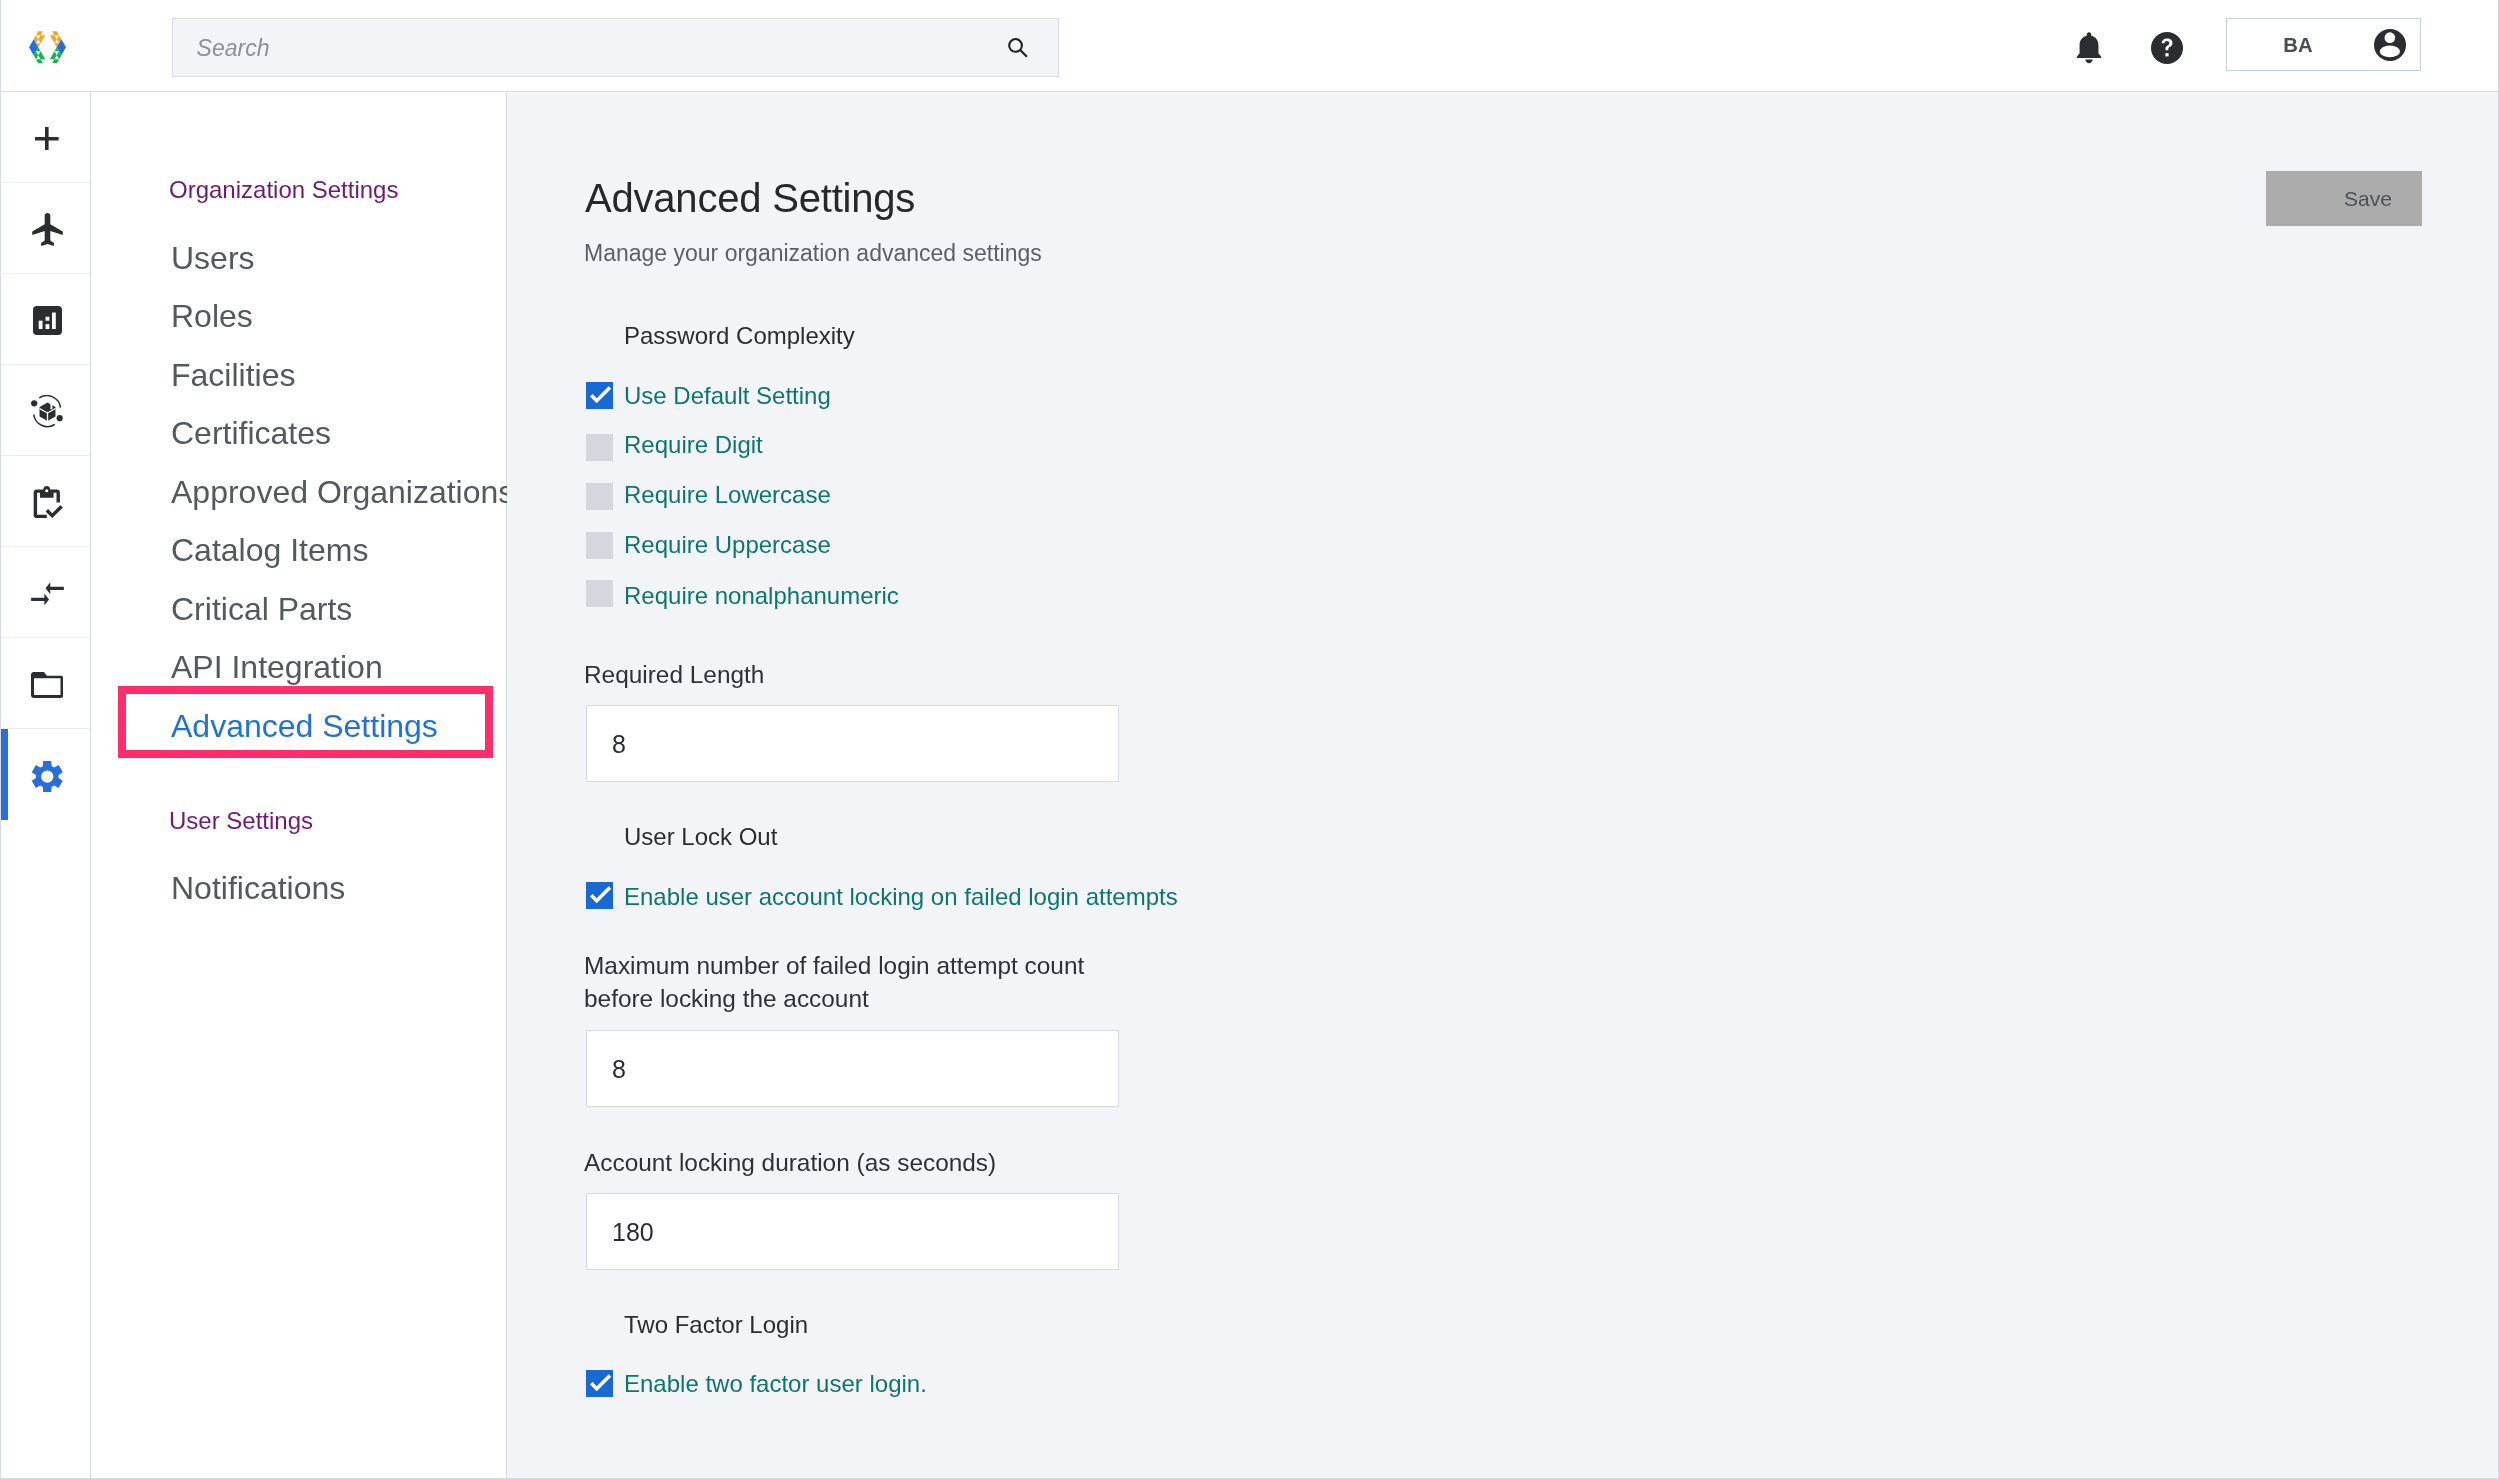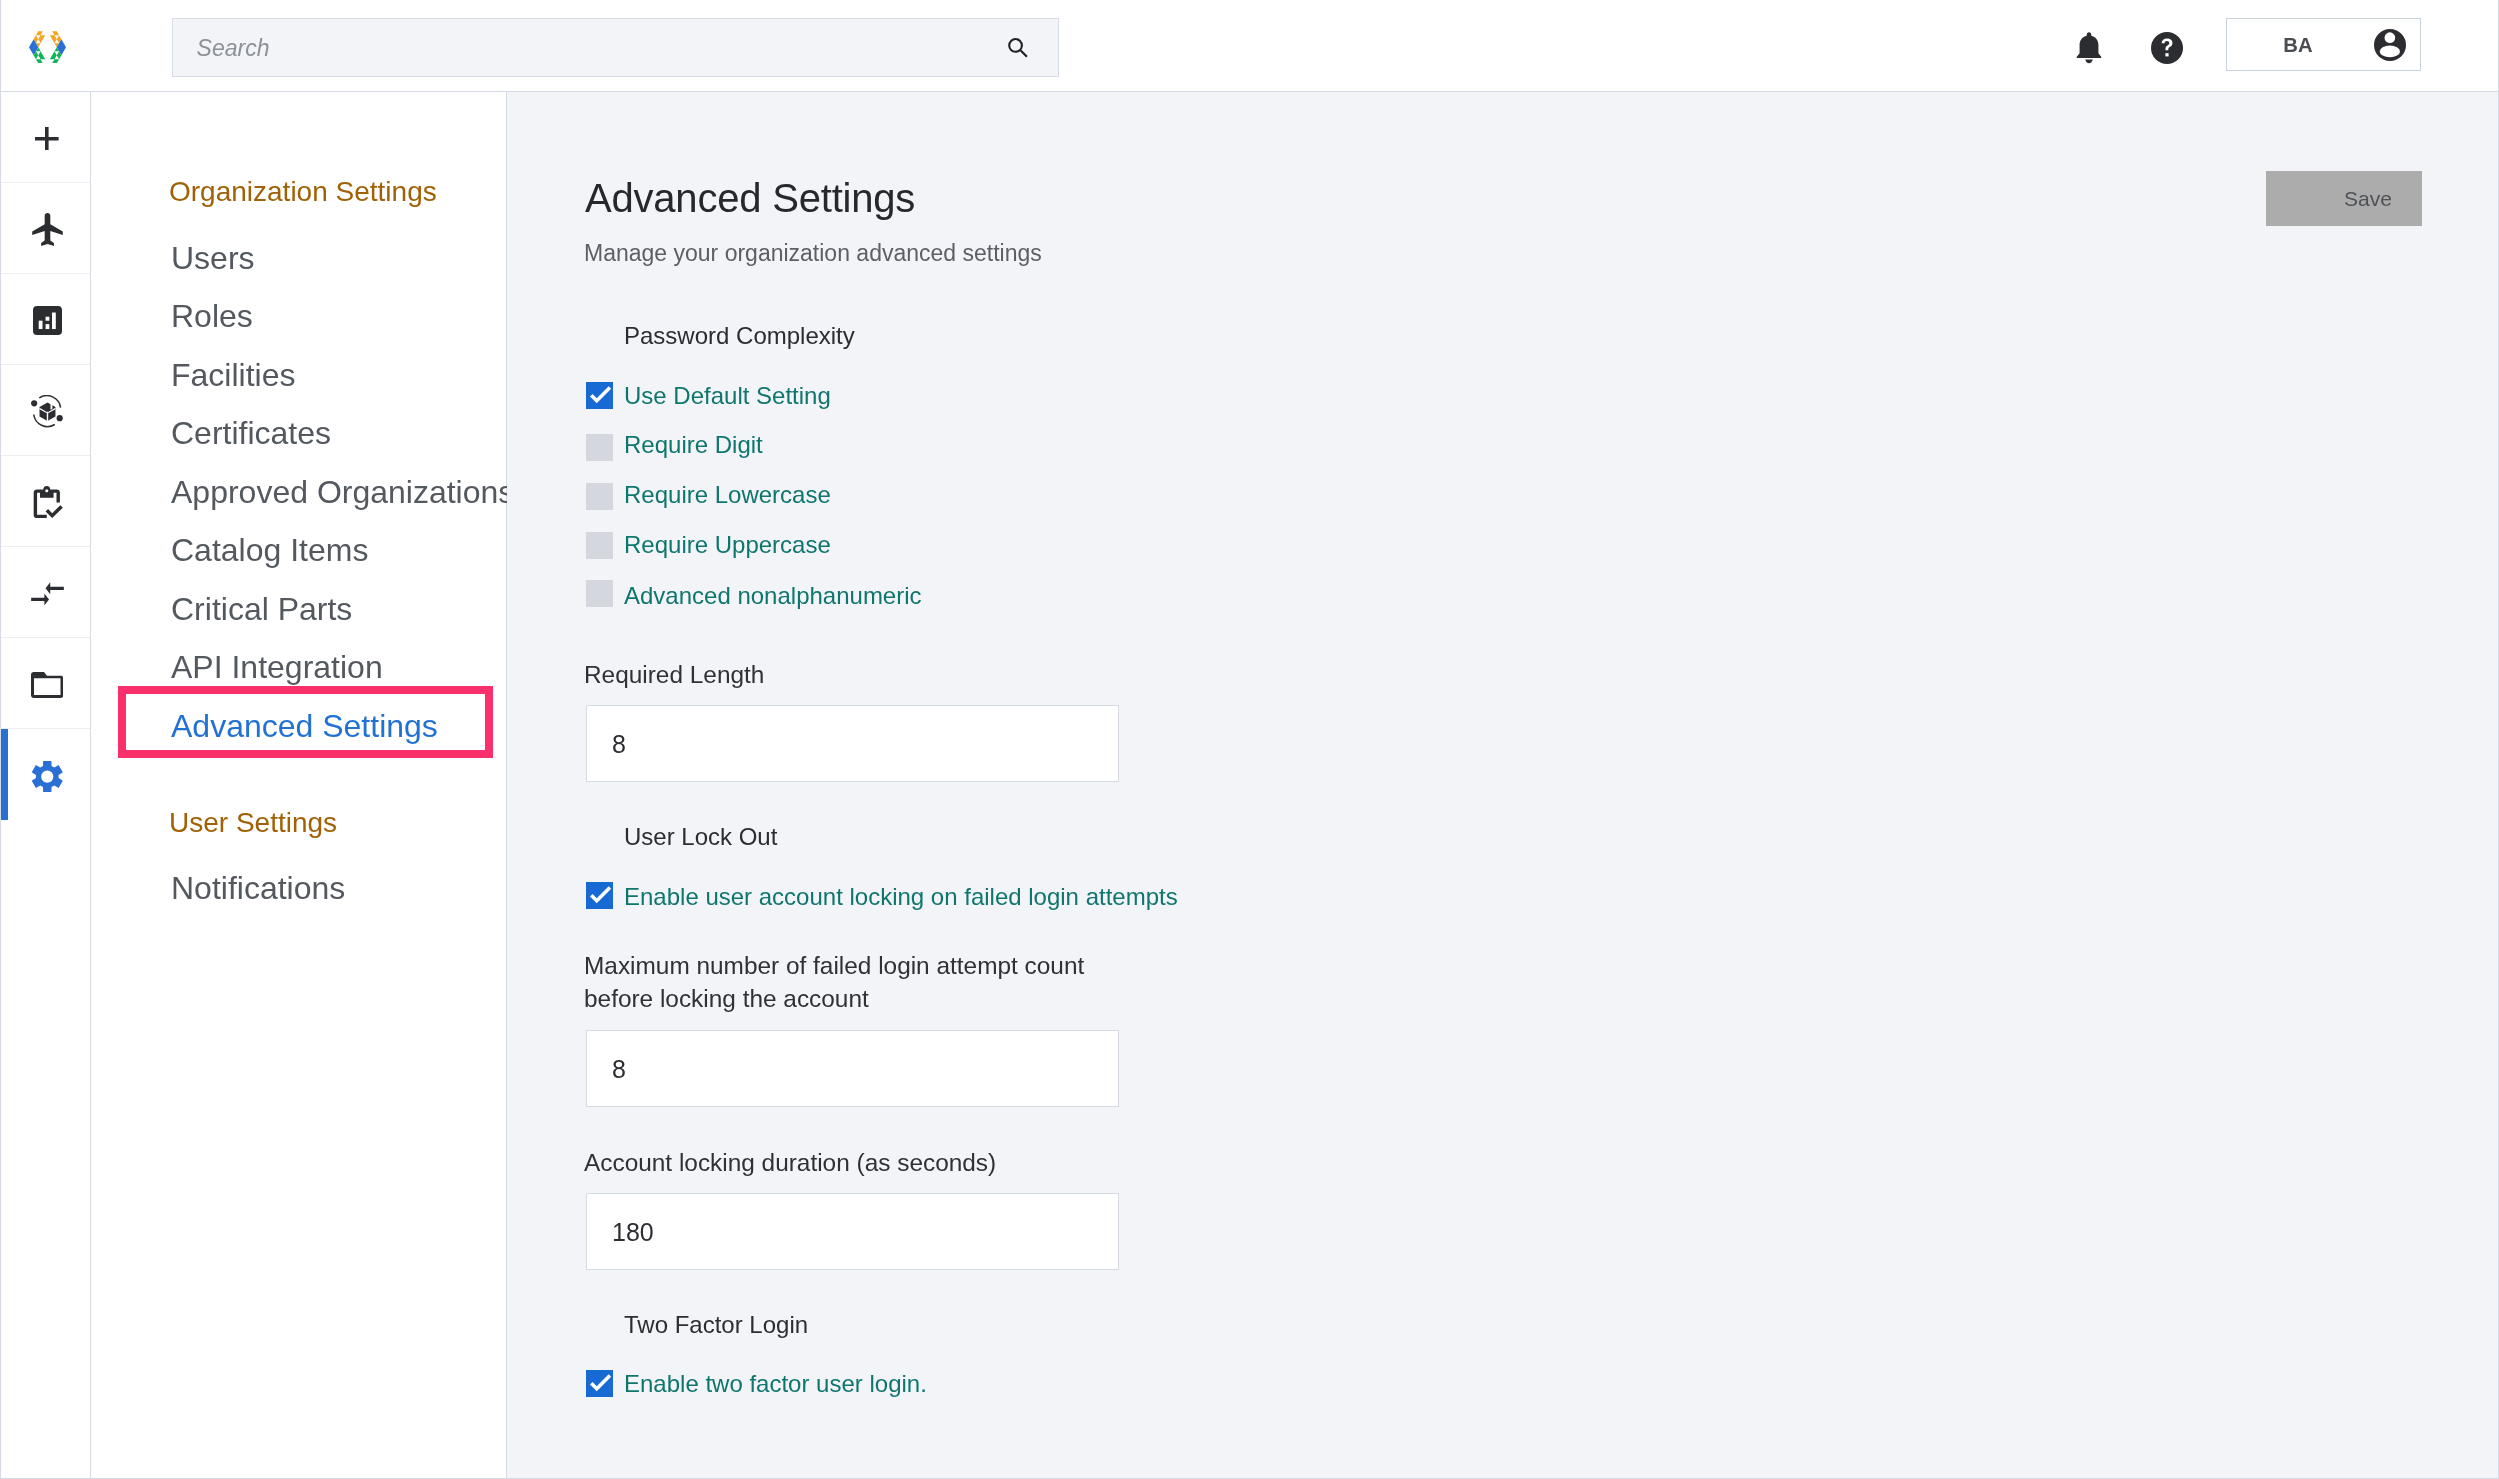--- a/index.html
+++ b/index.html
@@ -35,21 +35,21 @@
   
   .rail{width:90px;flex:0 0 90px;background:#fff;border-right:1.6px solid #d6dbe3;}
   .rail-item{height:91px;border-bottom:1.6px solid #eceef2;position:relative;
              display:flex;align-items:center;justify-content:center;}
   .rail-item > svg{position:relative;left:1.6px;top:1.6px;}
   .rail-item:last-child{border-bottom:none;}
   .rail-item.active::before{content:"";position:absolute;left:0;top:0;bottom:0;width:6.5px;background:#2a6fd4;}
 
   
   .navcol{width:416px;flex:0 0 416px;background:#fff;border-right:1.6px solid #d6dbe3;position:relative;}
-  .nav-title{position:absolute;left:78px;font-size:28px;color:#a16207;white-space:nowrap;}
+  .nav-title{position:absolute;left:78px;font-size:24px;color:#701a75;white-space:nowrap;}
   .nav-item{position:absolute;left:80px;font-size:32px;color:#54585f;white-space:nowrap;}
   .nav-item.active{color:#2272d4;}
   .nav-hl{position:absolute;border:8.1px solid #f9306b;background:transparent;}
 
   
   .main{flex:1;background:#f2f4f8;position:relative;overflow:hidden;}
   .vsb{position:absolute;right:0;top:0;bottom:0;width:11.4px;background:#f2f4f8;}
   .page-title{position:absolute;left:78px;top:86px;font-size:40px;font-weight:normal;color:#26282c;
               letter-spacing:-0.2px;line-height:1;}
   .page-sub{position:absolute;left:77px;top:150px;font-size:23px;color:#5c6066;line-height:1;}
@@ -205,21 +205,21 @@
       <div class="cb off" style="top:342px"></div>
       <div class="cb-label" style="top:341px">Require Digit</div>
 
       <div class="cb off" style="top:391px"></div>
       <div class="cb-label" style="top:391px">Require Lowercase</div>
 
       <div class="cb off" style="top:440px"></div>
       <div class="cb-label" style="top:441px">Require Uppercase</div>
 
       <div class="cb off" style="top:488px"></div>
-      <div class="cb-label" style="top:492px">Advanced nonalphanumeric</div>
+      <div class="cb-label" style="top:492px">Require nonalphanumeric</div>
 
       <div class="fl" style="top:571px">Required Length</div>
       <div class="fi" style="top:613px">
         <span class="fi-val">8</span>
       </div>
 
       <div class="sec-label" style="top:733px">User Lock Out</div>
       <div class="cb on" style="top:790px">
         <svg class="cb-tick" viewBox="0 0 24 24">
             <path fill="#fff" d="m9.55 18.9-6.0-6.0 2.25-2.25 3.75 3.75 10.6-10.6 2.25 2.25z"></path>

